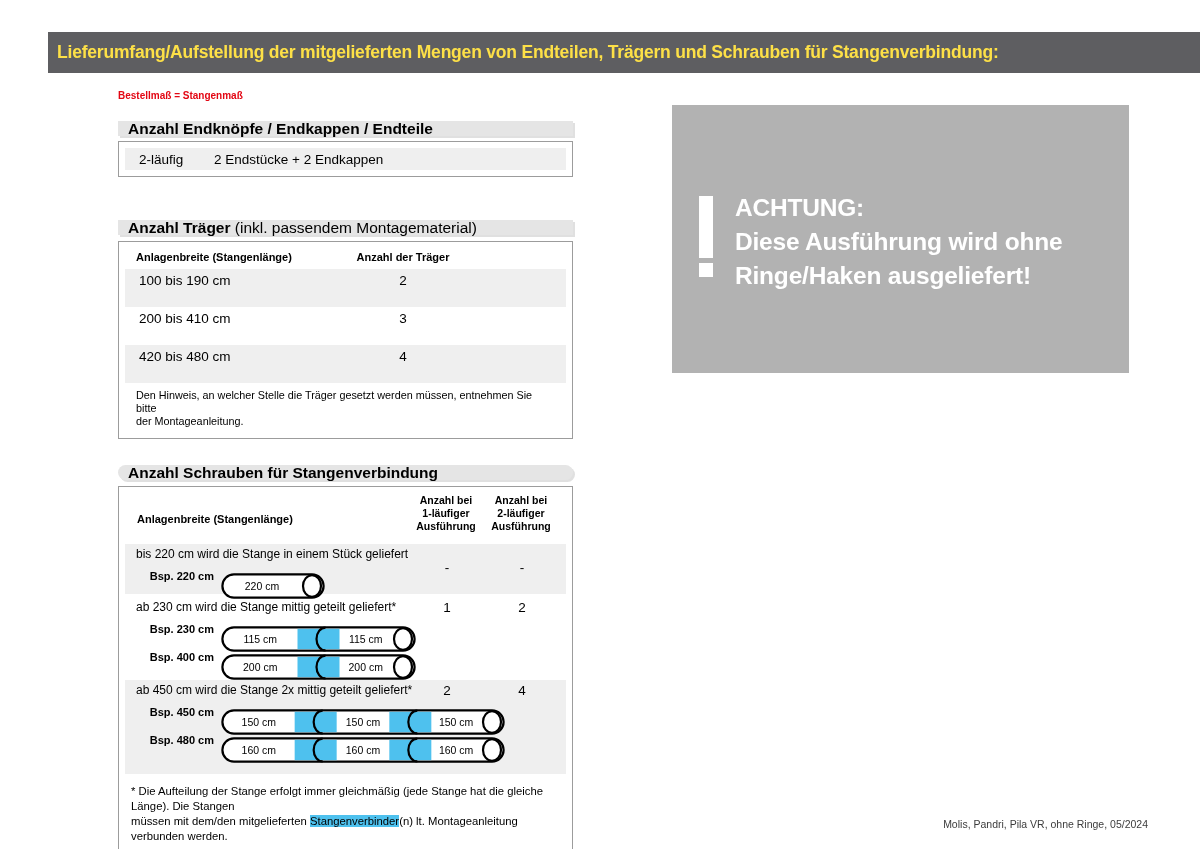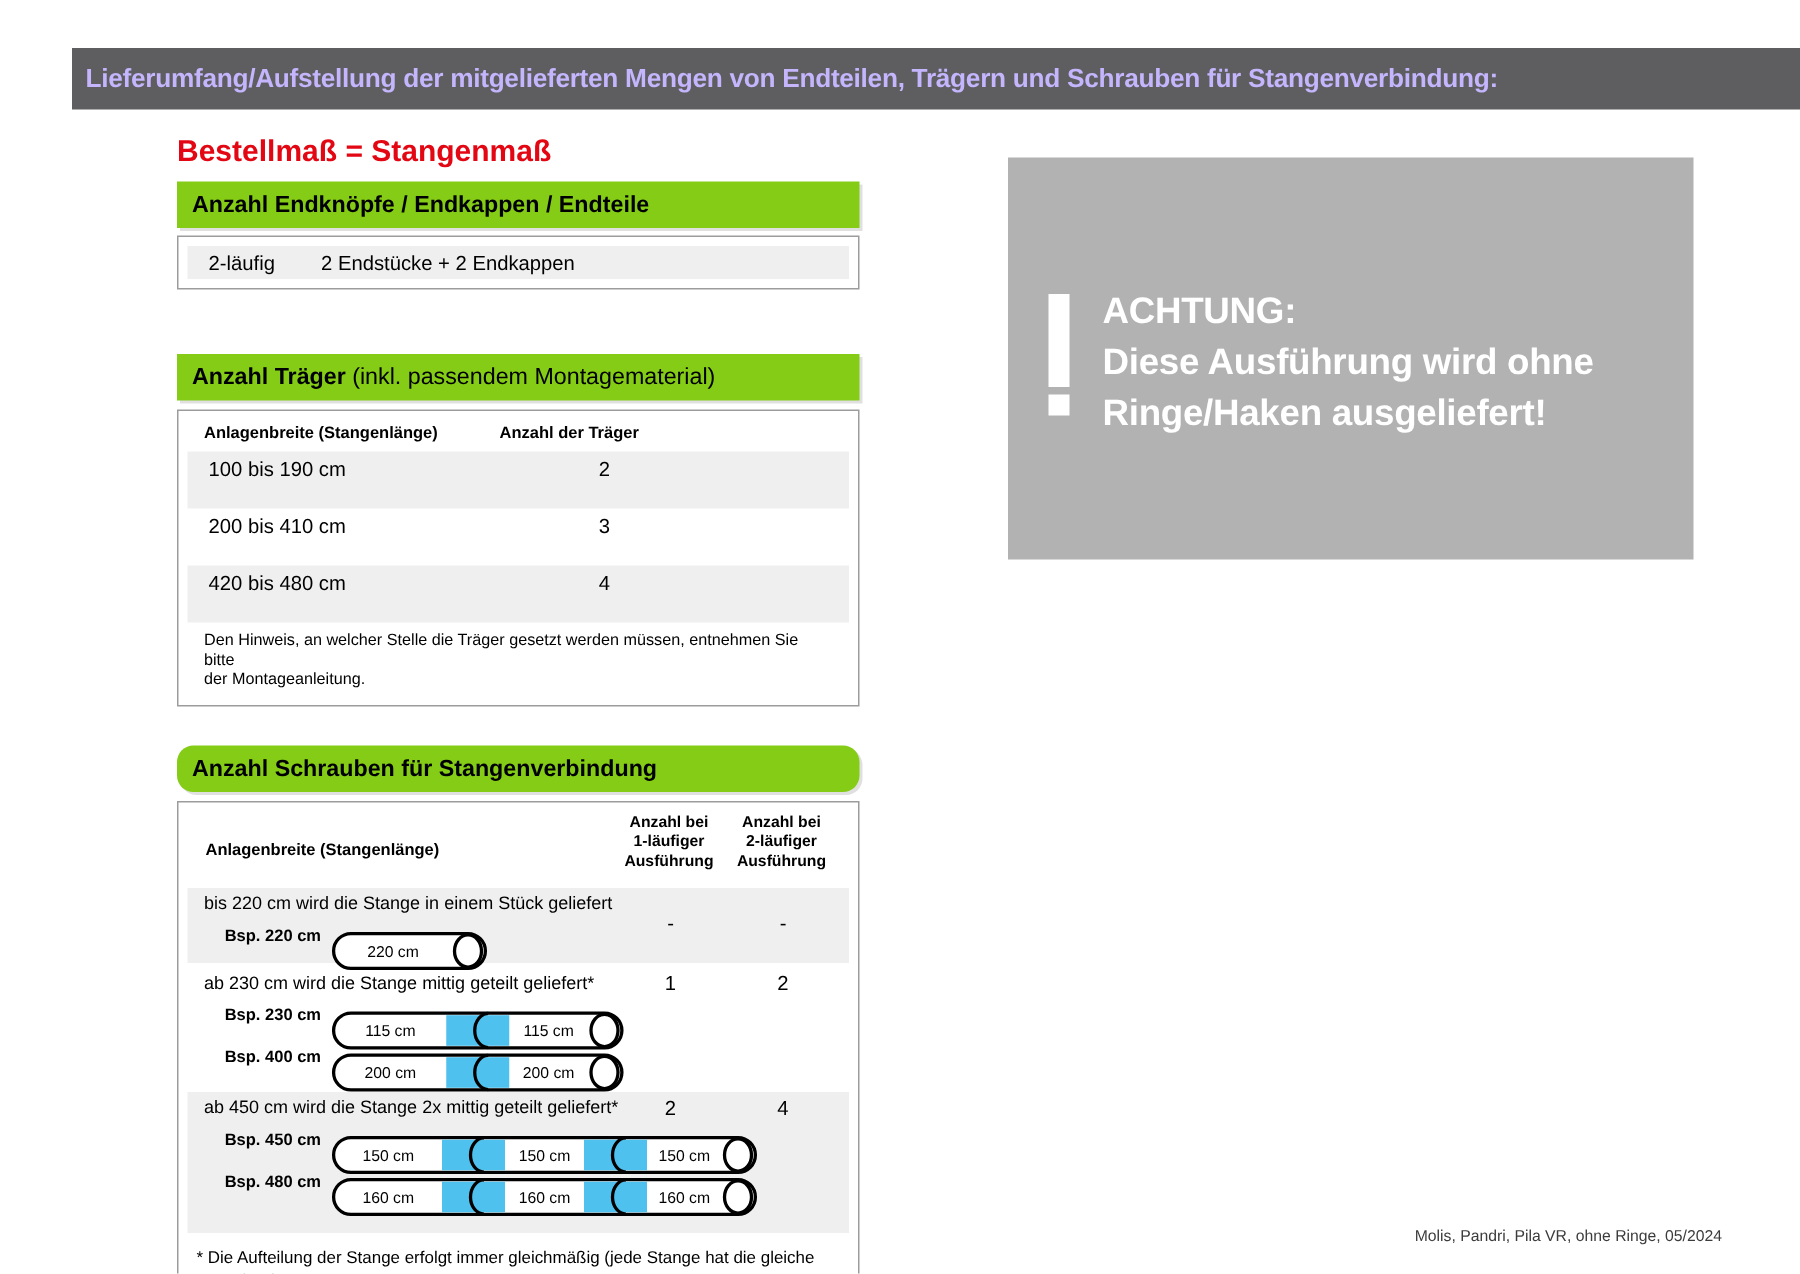--- a/index.html
+++ b/index.html
@@ -1,49 +1,49 @@
 <!DOCTYPE html>
 <html><head>
 <meta charset="utf-8">
 <style>
   * { margin:0; padding:0; box-sizing:border-box; }
   body { font-family:"Liberation Sans","DejaVu Sans",sans-serif; background:#fff; }
   .page { position:relative; width:1200px; height:849px; background:#fff; overflow:hidden; }
 
   
   .topbar { position:absolute; left:48px; top:32px; width:1152px; height:41px;
-            background:#5e5e61; color:#c4b5fd; font-weight:bold; font-size:17.5px;
+            background:#5e5e61; color:#fde047; font-weight:bold; font-size:17.5px;
             letter-spacing:-0.2px; display:flex; align-items:center; padding-left:9px; }
 
   
-  .subtitle { position:absolute; left:118px; top:90px; color:#e30613; font-weight:bold; font-size:20px; }
+  .subtitle { position:absolute; left:118px; top:90px; color:#e30613; font-weight:bold; font-size:10px; }
 
   
   .leftcol { position:absolute; left:118px; top:121px; width:455px; }
 
-  .secbar { height:31px; background:#84cc16; color:#000; font-size:15.5px;
+  .secbar { height:15px; background:#e5e5e5; color:#000; font-size:15.5px;
             display:flex; align-items:center; padding-left:10px;
             box-shadow:2px 2px 0 rgba(0,0,0,0.12); }
   .secbar b { font-weight:bold; }
   .secbar .rest { font-weight:normal; white-space:pre; }
 
   .tbox { border:1.5px solid #9c9c9c; background:#fff; }
 
   
   .t1 { margin-top:5px; padding:6px 0; }
   .t1-row { display:flex; align-items:center; height:22px; margin:0 6px; padding-left:14px; font-size:13.5px; }
   .t1-row.stripe { background:#efefef; }
   .t1-label { width:75px; }
 
   
   .t2 { margin-top:43px; }
   .t2-box { margin-top:6px; padding-bottom:4px; }
   .t2-head { position:relative; height:27px; }
   .t2-head .c1 { position:absolute; left:17px; top:9px; font-weight:bold; font-size:11px; }
-  .t2-head .c2 { position:absolute; left:214px; top:9px; width:140px; text-align:left; font-weight:bold; font-size:11px; }
+  .t2-head .c2 { position:absolute; left:214px; top:9px; width:140px; text-align:center; font-weight:bold; font-size:11px; }
   .t2-row { position:relative; height:38px; margin:0 6px; font-size:13.5px; }
   .t2-row.stripe { background:#efefef; }
   .t2-row .lbl { position:absolute; left:14px; top:4px; }
   .t2-row .cnt { position:absolute; left:208px; top:4px; width:140px; text-align:center; }
   .t2-note { padding:6px 20px 6px 17px; font-size:10.8px; line-height:13px; white-space:pre-line; }
 
   
   .t3 { margin-top:26px;border-radius:11px; }
   .t3-box { margin-top:6px; padding-bottom:2px; }
   .t3-head { position:relative; height:57px; }

